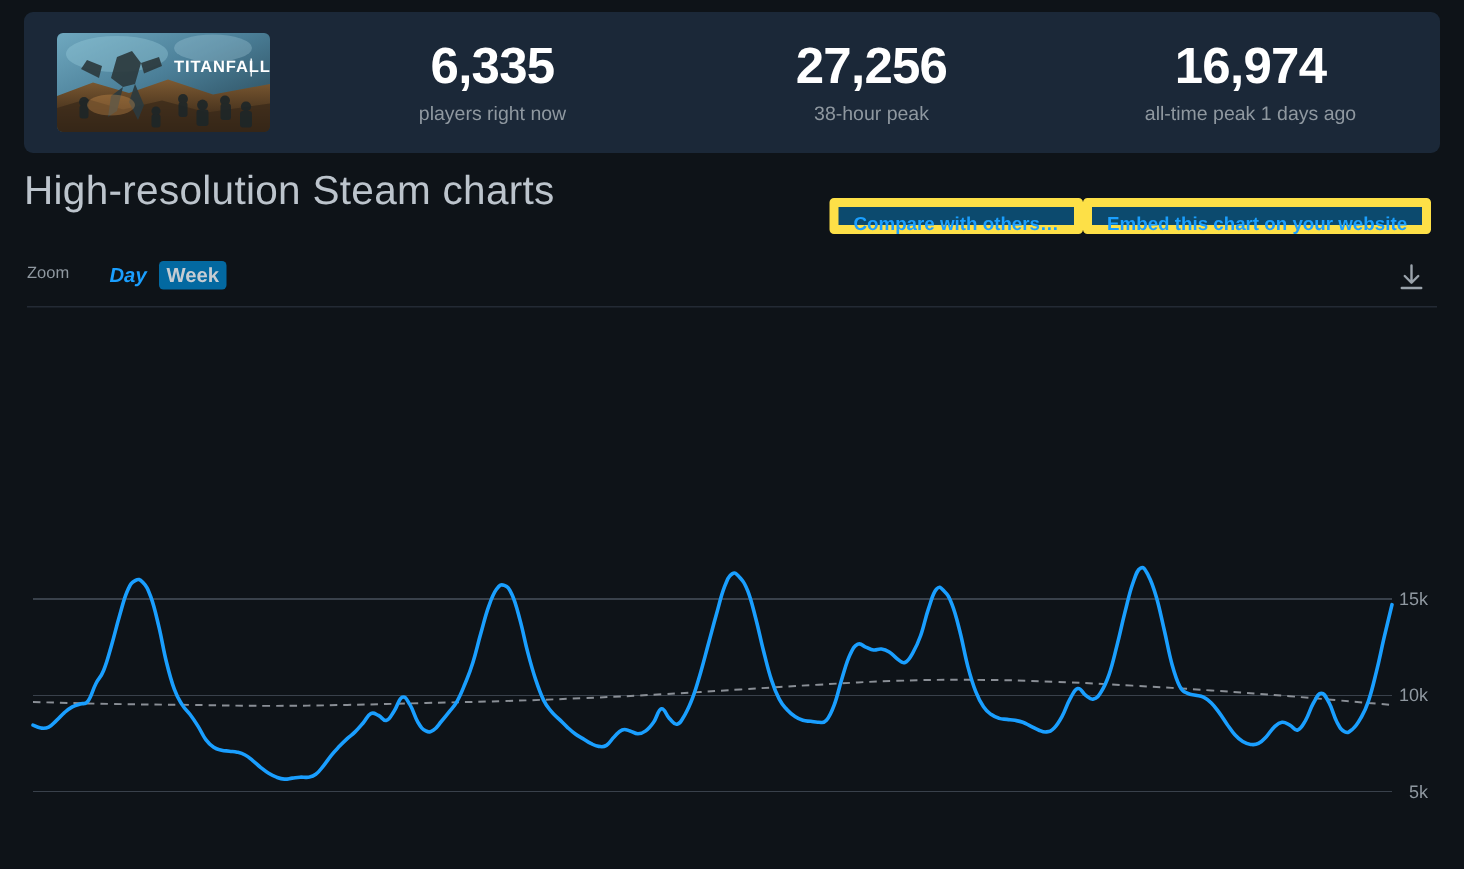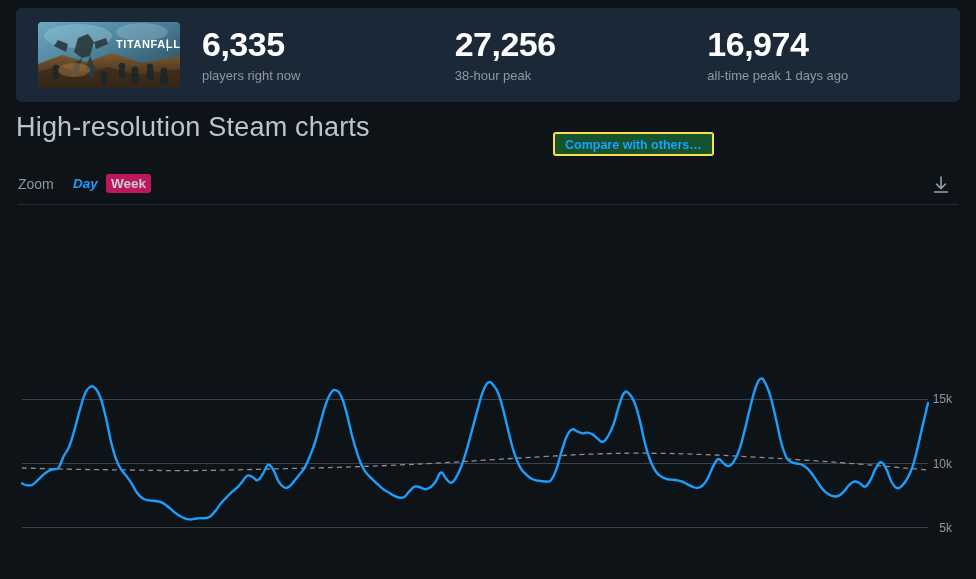--- a/index.html
+++ b/index.html
@@ -21,21 +21,21 @@
     display: flex; align-items: center;
   }
   .capsule-wrap {
     width: 186px; display: flex; justify-content: center; align-items: center;
   }
   .capsule {
     width: 142px; height: 66px; border-radius: 4px; overflow: hidden;
     position: relative; background: #14303f;
   }
   .capsule svg { display: block; }
-  .stat-block { flex: 1; }
+  .stat-block { flex: 1; text-align: center; }
   .stat-num {
     font-size: 34px; font-weight: bold; color: #ffffff;
     letter-spacing: -0.5px; line-height: 1.05;
   }
   .stat-lbl {
     font-size: 13px; color: #8f98a0; margin-top: 6px;
   }
 
   
   .chart-panel {
@@ -47,42 +47,42 @@
     position: relative; height: 52px; padding-left: 44px;
   }
   .page-title {
     position: absolute; left: 16px; top: 0px;
     font-size: 27px; color: #bcc4cc; font-weight: normal;
     letter-spacing: 0.2px;
   }
   .btn {
     position: absolute; top: 20px;
     height: 24px; line-height: 22px;
-    border: 2px solid #fde047; border-radius: 3px;
+    border: 6px solid #fde047; border-radius: 3px;
     color: #1a9fff; font-size: 12.5px; font-weight: bold;
-    background: #14532d; padding: 0 10px;
+    background: #0c4a6e; padding: 0 10px;
     white-space: nowrap; cursor: pointer;
   }
   #btn-compare { left: 553px; }
   #btn-embed   { left: 722px; }
 
   .zoom-row {
     position: relative; height: 34px; margin-top: 6px;
   }
   .zoom-label {
     position: absolute; left: 18px; top: 6px;
-    color: #8f98a0; font-size: 14px;
+    color: #8f98a0; font-size: 11px;
   }
   .zoom-opt {
     position: absolute; top: 4px;
     font-size: 13.5px; font-weight: bold; color: #1a9fff;
     padding: 2px 5px; border-radius: 3px; cursor: pointer;
   }
   #zoom-day  { left: 68px; font-style: italic; }
-  #zoom-week { left: 106px; background: #be185d; color: #c6ccd2; }
+  #zoom-week { left: 106px; background: #0369a1; color: #c6ccd2; }
 
   .dl-icon {
     position: absolute; right: 24px; top: 4px;
     width: 22px; height: 22px; cursor: pointer;
   }
   .divider {
     position: absolute; left: 18px; top: 92px;
     width: 940px; height: 1px; background: #232a34;
   }
 
@@ -161,20 +161,21 @@
       <div class="stat-num">16,974</div>
       <div class="stat-lbl">all-time peak 1 days ago</div>
     </div>
   </div>
 
   <div class="chart-panel">
 
     <div class="panel-head">
       <div class="page-title">High-resolution Steam charts</div>
       <div class="btn" id="btn-compare">Compare with others…</div>
+      <div class="btn" id="btn-embed">Embed this chart on your website</div>
     </div>
 
     <div class="zoom-row">
       <span class="zoom-label">Zoom</span>
       <span class="zoom-opt" id="zoom-day">Day</span>
       <span class="zoom-opt" id="zoom-week">Week</span>
       <span class="dl-icon">
         <svg width="22" height="22" viewBox="0 0 22 22">
           <path d="M11 3 V14 M6.5 10 L11 14.5 L15.5 10" stroke="#9aa3ab" stroke-width="1.6" fill="none" stroke-linecap="round" stroke-linejoin="round"></path>
           <path d="M4.5 18 H17.5" stroke="#9aa3ab" stroke-width="1.6" stroke-linecap="round"></path>

